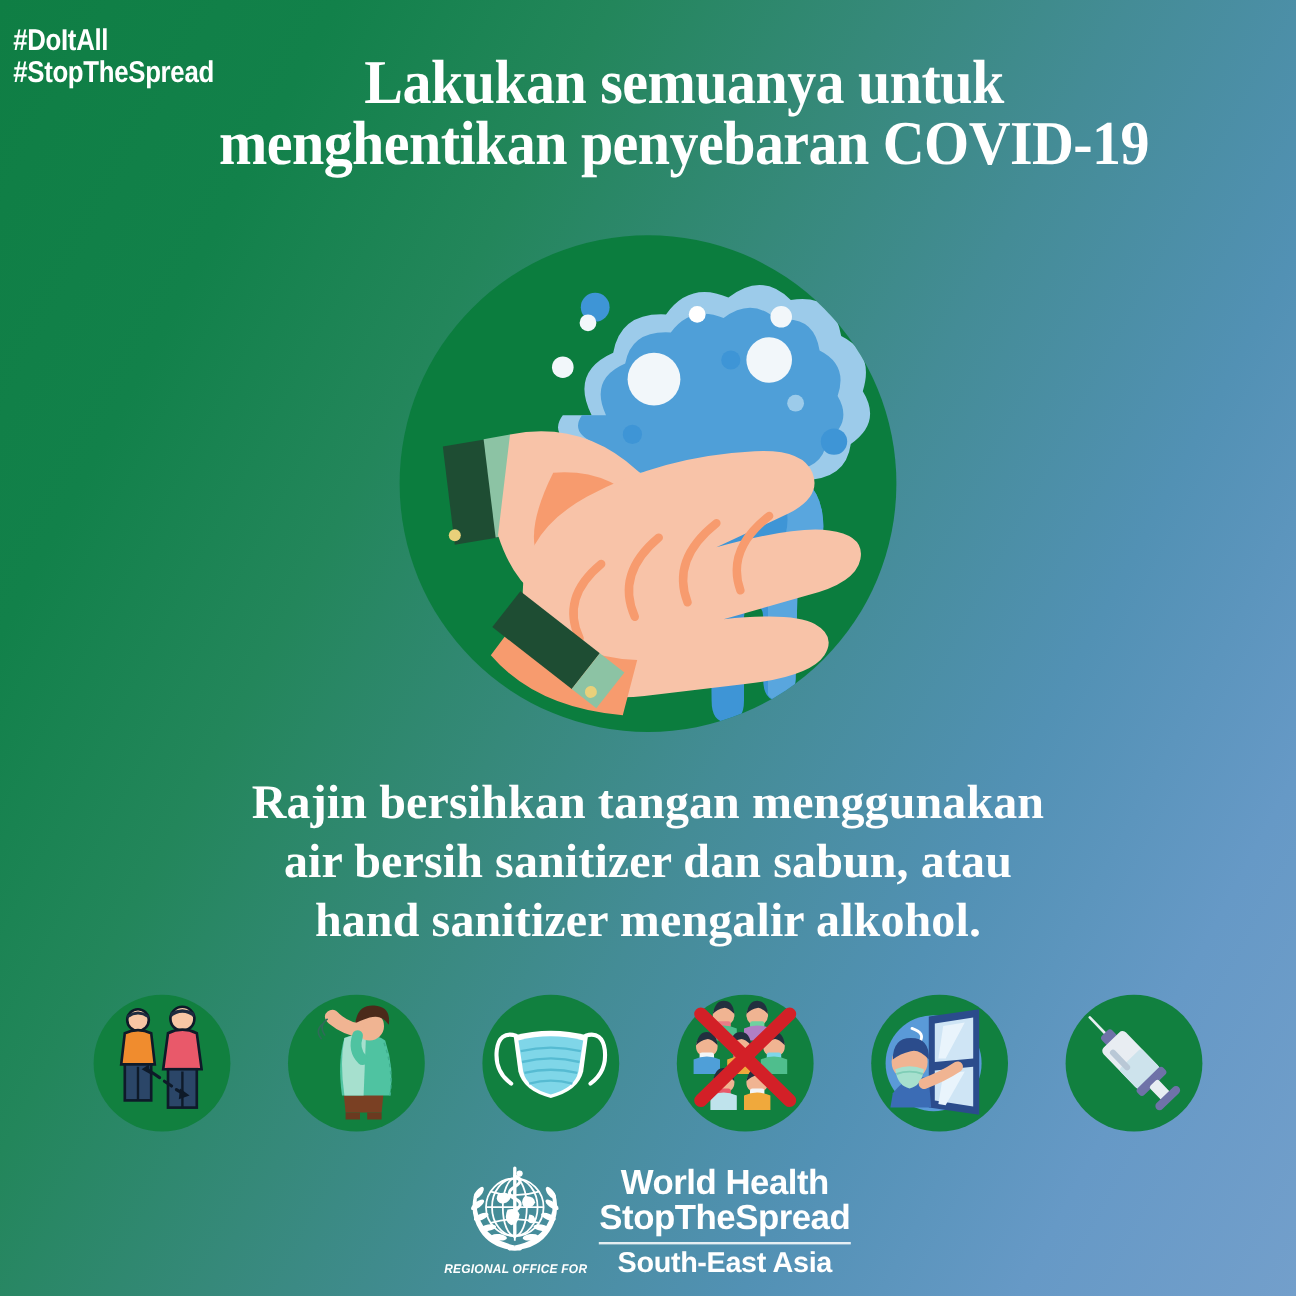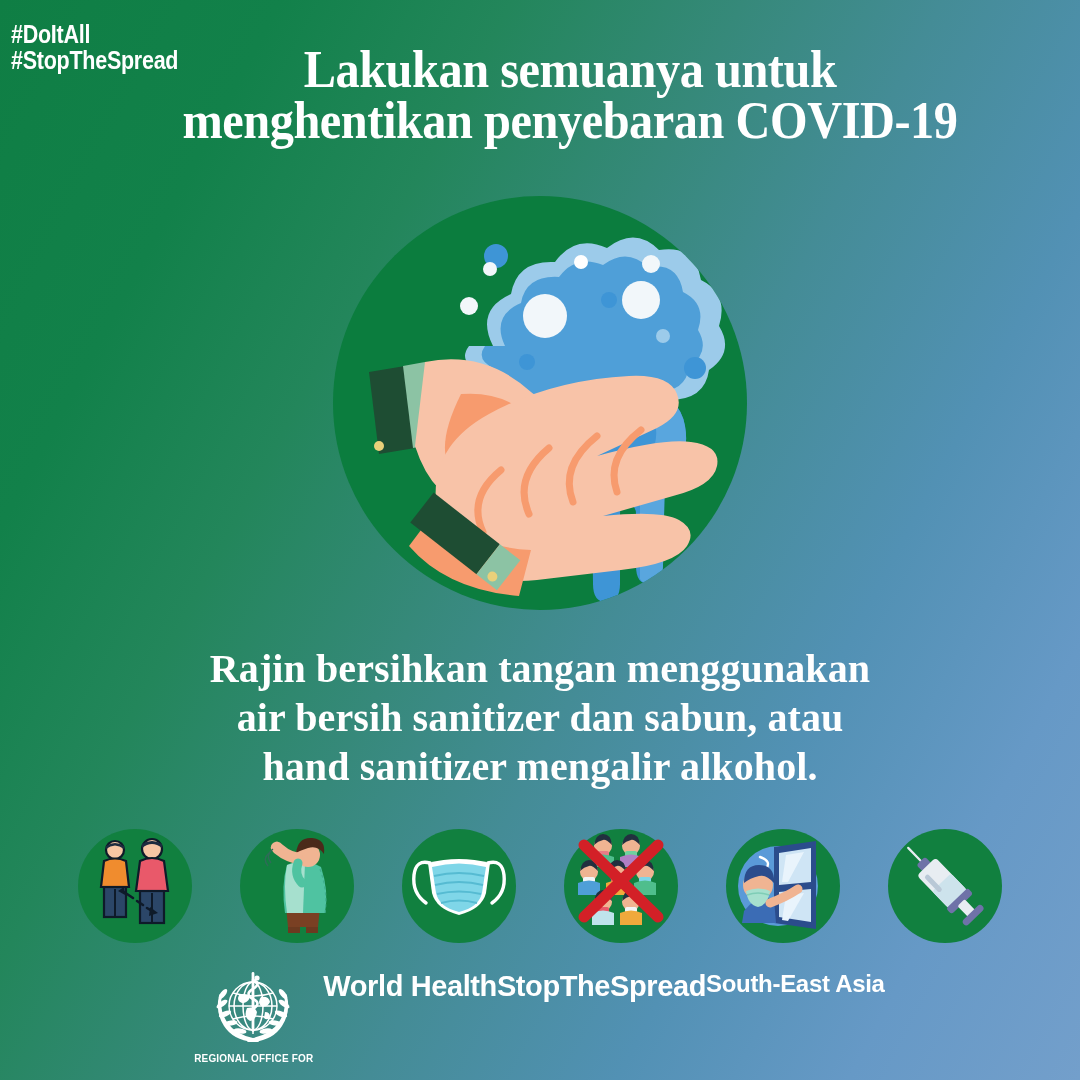--- a/index.html
+++ b/index.html
@@ -82,29 +82,29 @@
     flex:0 0 auto;
   }
   .icon-circle svg{display:block;width:114px;height:114px;}
 
   
   #wholockup{
     position:absolute;left:0;top:968px;width:1080px;
     display:flex;justify-content:center;align-items:flex-start;
   }
   #lockup-inner{display:flex;align-items:flex-start;gap:12px;}
-  #emblem-block{display:flex;flex-direction:column;align-items:center;width:116px;}
+  #emblem-block{display:flex;flex-direction:column;align-items:center;width:116px;font-style:italic;}
   #emblem{width:100px;height:82px;}
   #regional-line{
     color:#FFFFFF;font-size:10.5px;font-weight:bold;letter-spacing:0.2px;
     white-space:nowrap;margin-top:2px;
     font-family:"Liberation Sans", sans-serif;
     transform:scaleX(0.95);
   }
-  #wordmark{display:flex;justify-content:flex-start;padding-top:4px;}
+  #wordmark{display:flex;flex-direction:column;justify-content:flex-start;padding-top:4px;text-align:center;}
   .wm-line{
     color:#FFFFFF;font-weight:bold;font-size:29px;line-height:1.0;
     letter-spacing:-0.4px;white-space:nowrap;
     font-family:"Liberation Sans", sans-serif;
   }
   #wm-rule{height:2px;background:#FFFFFF;opacity:.85;margin:5px 0 4px 0;width:100%;}
   #wm-region{
     color:#FFFFFF;font-weight:bold;font-size:24px;line-height:1;
     letter-spacing:-0.3px;white-space:nowrap;
     font-family:"Liberation Sans", sans-serif;

